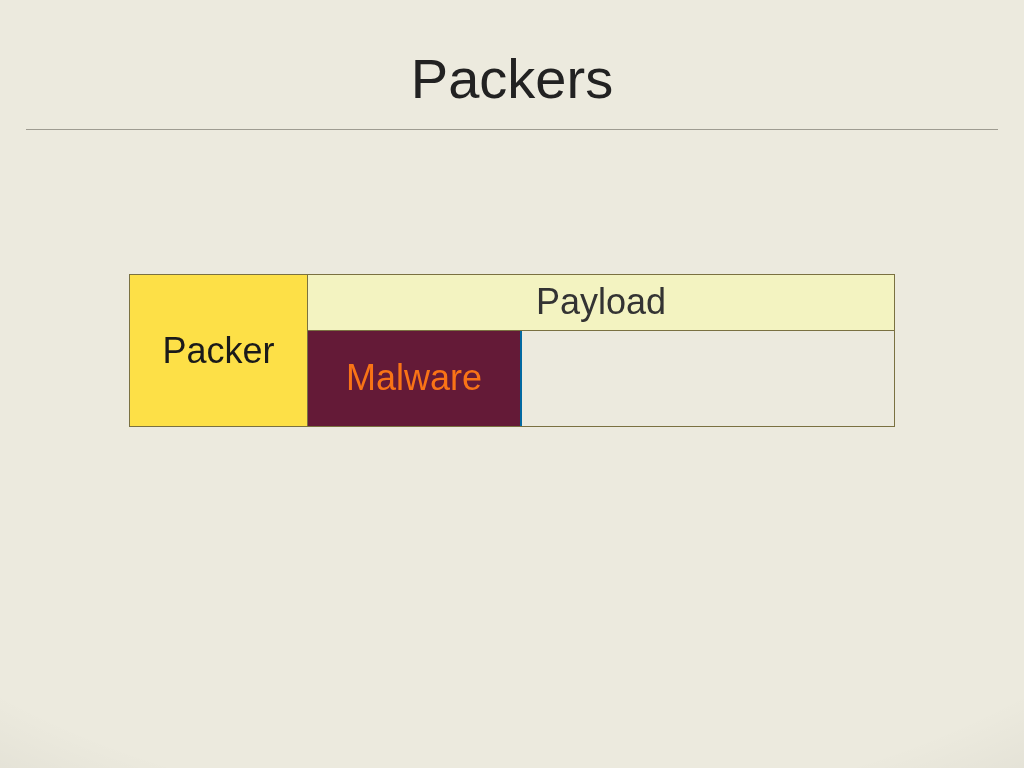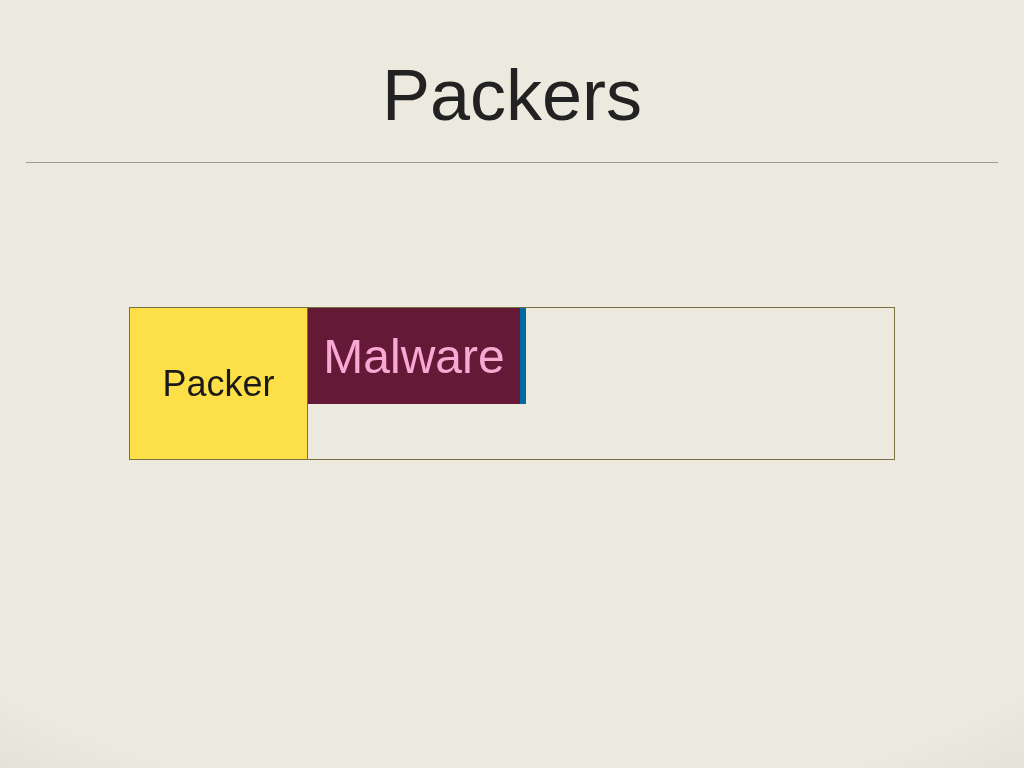--- a/index.html
+++ b/index.html
@@ -17,25 +17,25 @@
         rgba(0,0,0,0.22) 100%),
       #eceade;
   }
   .slide {
     width: 100%;
     height: 100%;
     box-sizing: border-box;
     padding-top: 46px;
   }
   .title {
-    font-size: 72px;
+    font-size: 56px;
     font-weight: 400;
     text-align: center;
     color: #222;
-    margin: 8px;
+    margin: 0;
     padding-bottom: 18px;
   }
   .rule {
     border: none;
     border-top: 1px solid #9e9c91;
     margin: 0 26px;
   }
   .diagram {
     margin: 144px auto 0 auto;
     width: 766px;
@@ -76,26 +76,26 @@
     border-bottom: 1px solid #7a7141;
   }
   .payload-row {
     height: 96px;
     display: flex;
   }
   .malware-box {
     width: 212px;
     flex: 0 0 212px;
     background: #641a37;
-    color: #f9a8d4;
-    font-size: 48px;
+    color: #f97316;
+    font-size: 36px;
     display: flex;
     align-items: center;
     justify-content: center;
-    border-right: 6px solid #0369a1;
+    border-right: 2px solid #0369a1;
   }
   .infected-box {
     flex: 1;
     background: #2a1c6e;
     color: #f3f3c1;
     font-size: 36px;
     line-height: 1.1;
     display: flex;
     align-items: center;
     justify-content: center;
@@ -115,20 +115,23 @@
   <hr class="rule">
 
   <div class="diagram">
     <div class="diagram-wrap">
       <div class="packer-col">
         <div class="packer-box">
           <span>Packer</span>
         </div>
       </div>
       <div class="payload-col">
+        <div class="payload-header">
+          <span>Payload</span>
+        </div>
         <div class="payload-row">
           <div class="malware-box">
             <span>Malware</span>
           </div>
         </div>
       </div>
     </div>
   </div>
 </div>
 

